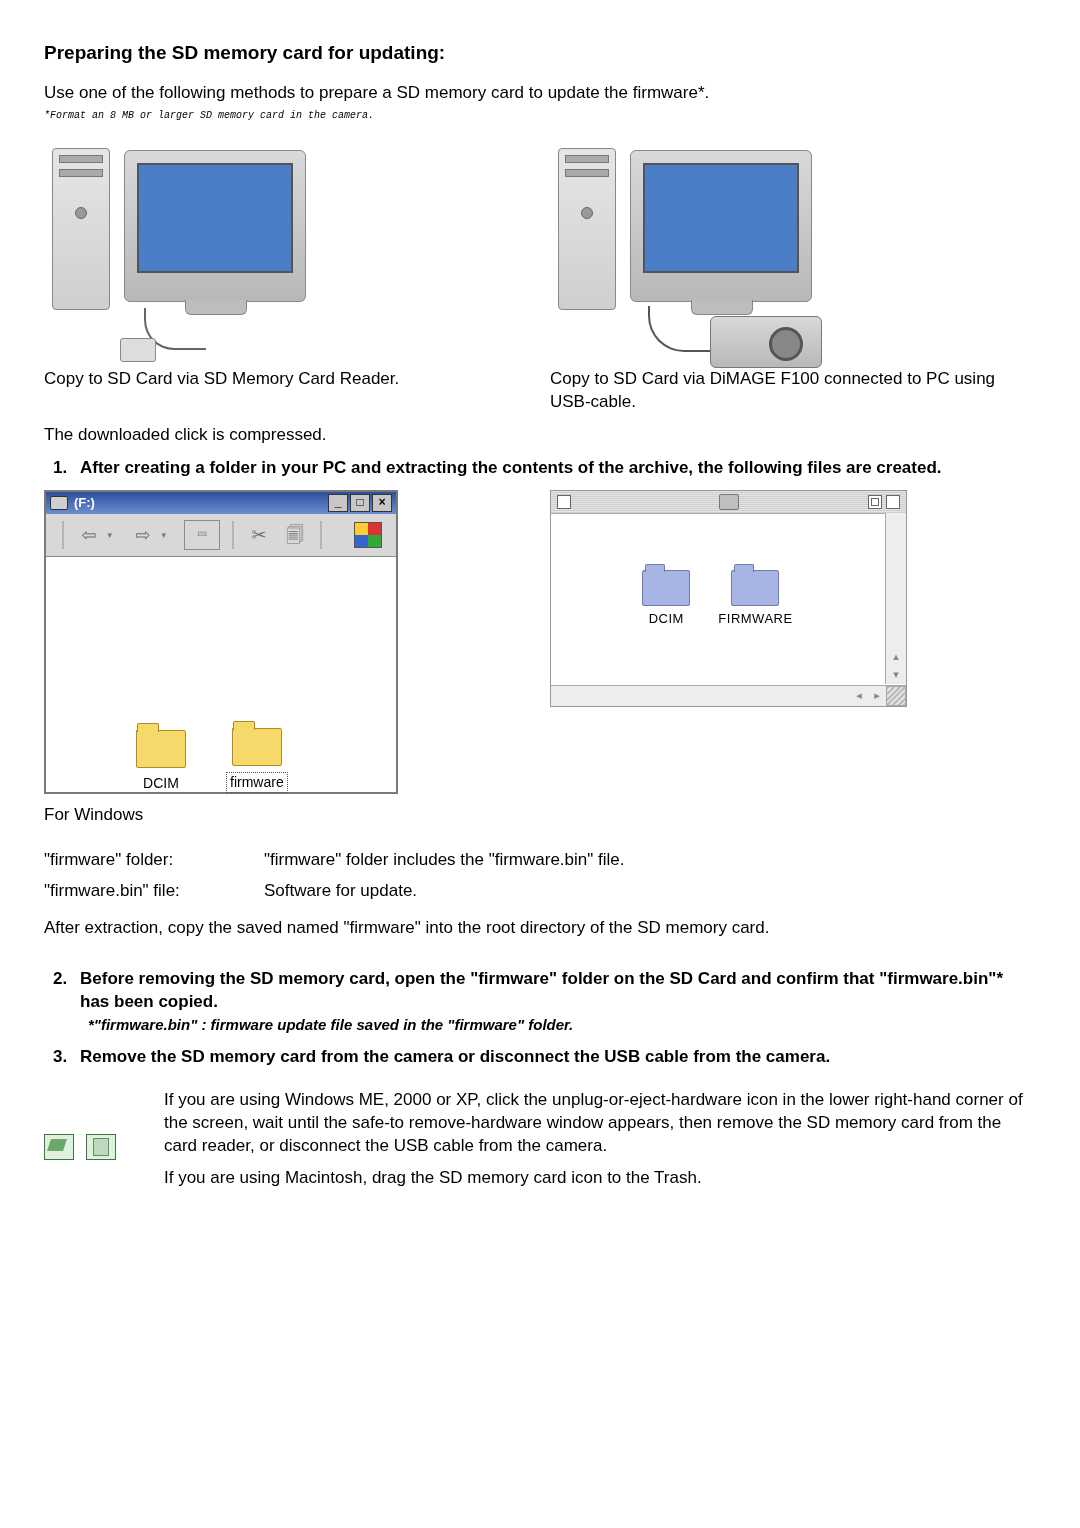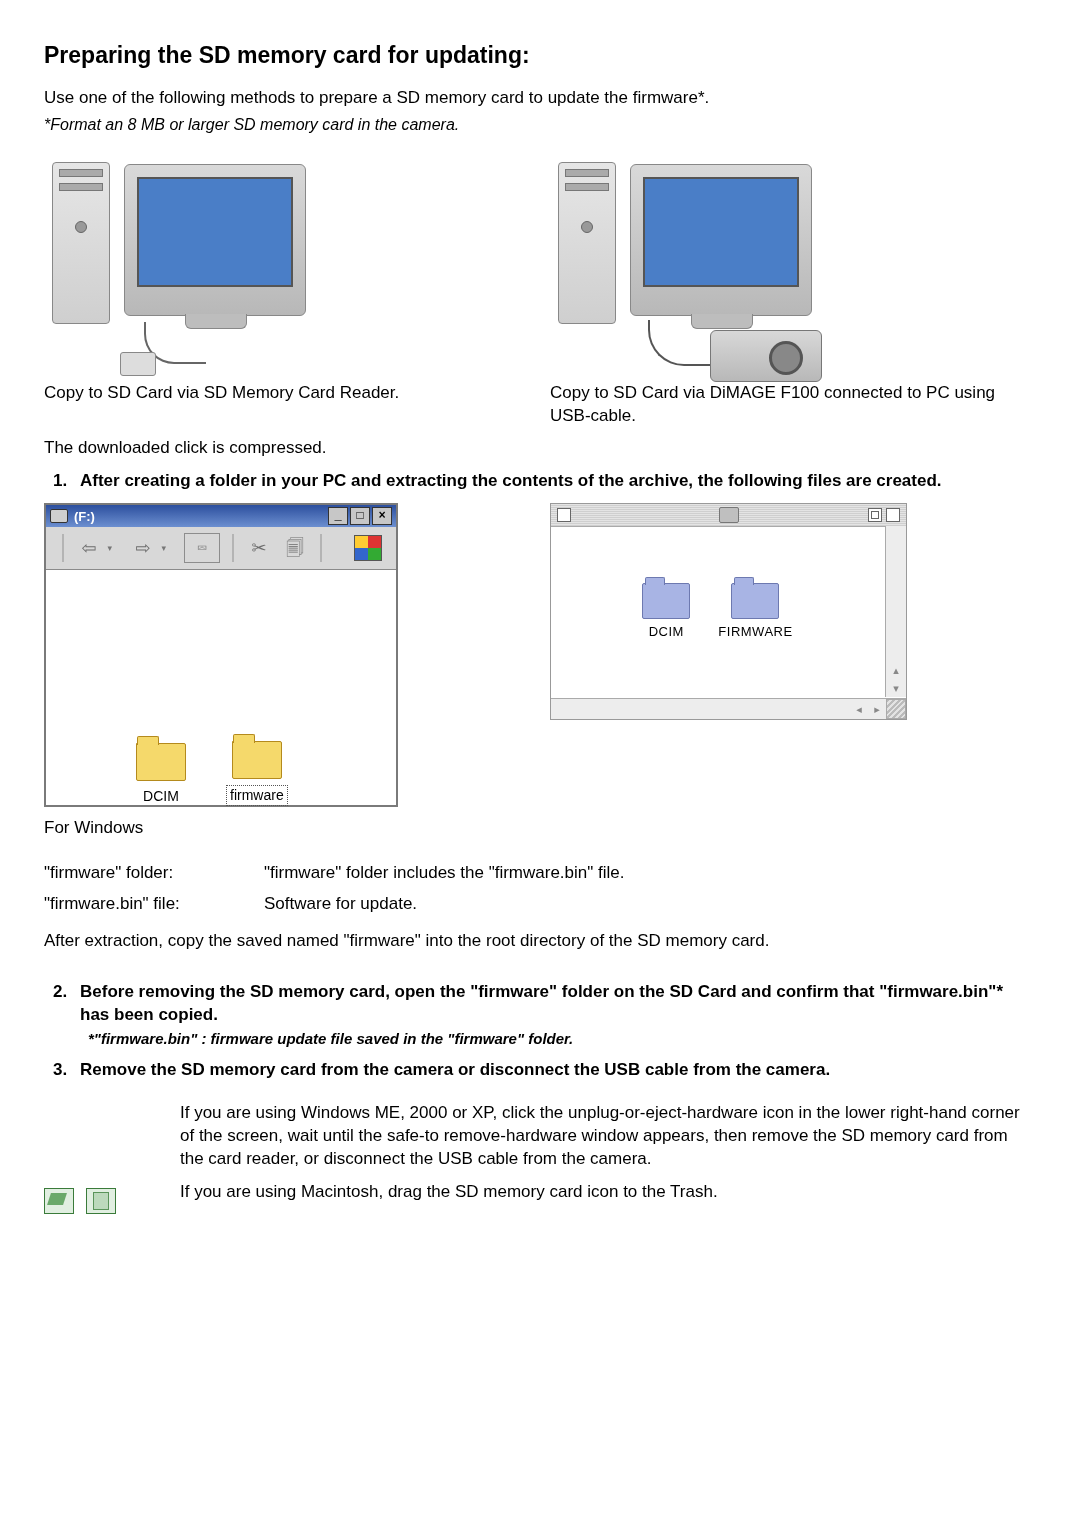--- a/index.html
+++ b/index.html
@@ -6,22 +6,22 @@
     margin: 0;
     padding: 40px 44px;
     font-family: Arial, Helvetica, sans-serif;
     font-size: 17px;
     line-height: 1.35;
     color: #000;
     background: #fff;
     width: 1080px;
     box-sizing: border-box;
   }
-  h2 { font-size: 23px; margin: 0 0 16px 0; font-weight: bold; }
-  em.note { font-style: italic; font-size: 16px; display: block; margin-top: 4px; }
+  h2 { font-size: 19px; margin: 0 0 16px 0; font-weight: bold; }
+  em.note { font-style: italic; font-size: 10px; display: block; margin-top: 4px; font-family: Liberation Mono, monospace; }
   .row { display: flex; gap: 0; margin-top: 18px; }
   .col { flex: 0 0 50%; box-sizing: border-box; padding-right: 10px; }
   .col + .col { padding-left: 10px; padding-right: 0; }
   .pc-illus { width: 300px; height: 220px; position: relative; }
 
   
   .crt { position: absolute; left: 80px; top: 10px; width: 180px; height: 150px;
          background: linear-gradient(#d9d9d9,#b8b8b8); border:1px solid #888; border-radius: 6px; }
   .crt .screen { position:absolute; left:12px; top:12px; right:12px; bottom:28px;
                  background:#4a7ec7; border:2px solid #555; }
@@ -109,21 +109,21 @@
   .mac .hsb .arr{ position:absolute; top:0; bottom:0; width:18px; display:flex; align-items:center;
                   justify-content:center; font-size:11px; color:#888;}
   .mac .hsb .lft{ right:38px;} .mac .hsb .rgt{ right:20px;}
   .mac .grip { position:absolute; right:0; bottom:0; width:18px; height:18px;
                background:repeating-linear-gradient(135deg,#bbb 0 2px,#e3e3e3 2px 4px); border:1px solid #aaa;}
 
   table.defs { border-collapse: collapse; margin-top: 18px; }
   table.defs td { padding: 4px 0; vertical-align: top; }
   table.defs td.k { width: 220px; }
 
-  .trayrow { display:flex; gap:26px; align-items:flex-end; margin-top:20px;}
+  .trayrow { display:flex; gap:10px; align-items:center; margin-top:20px;}
   .trayicons { flex: 0 0 110px; display:flex; gap:12px; padding-top:4px;}
   .tico { width:28px; height:24px; border:1px solid #3a7b3a; background:#e1efe1; position:relative;}
   .tico.a::after { content:""; position:absolute; left:4px; top:4px; width:16px; height:12px;
                    background:#6aa96a; transform:skewX(-18deg);}
   .tico.b::after { content:""; position:absolute; left:6px; top:3px; width:14px; height:16px;
                    background:#bcd9bc; border:1px solid #5a945a;}
   .traytext { flex:1;}
 
   .footnote { font-style: italic; font-size: 15px; padding-left: 8px; margin: 2px 0 8px 0;}
 </style>

